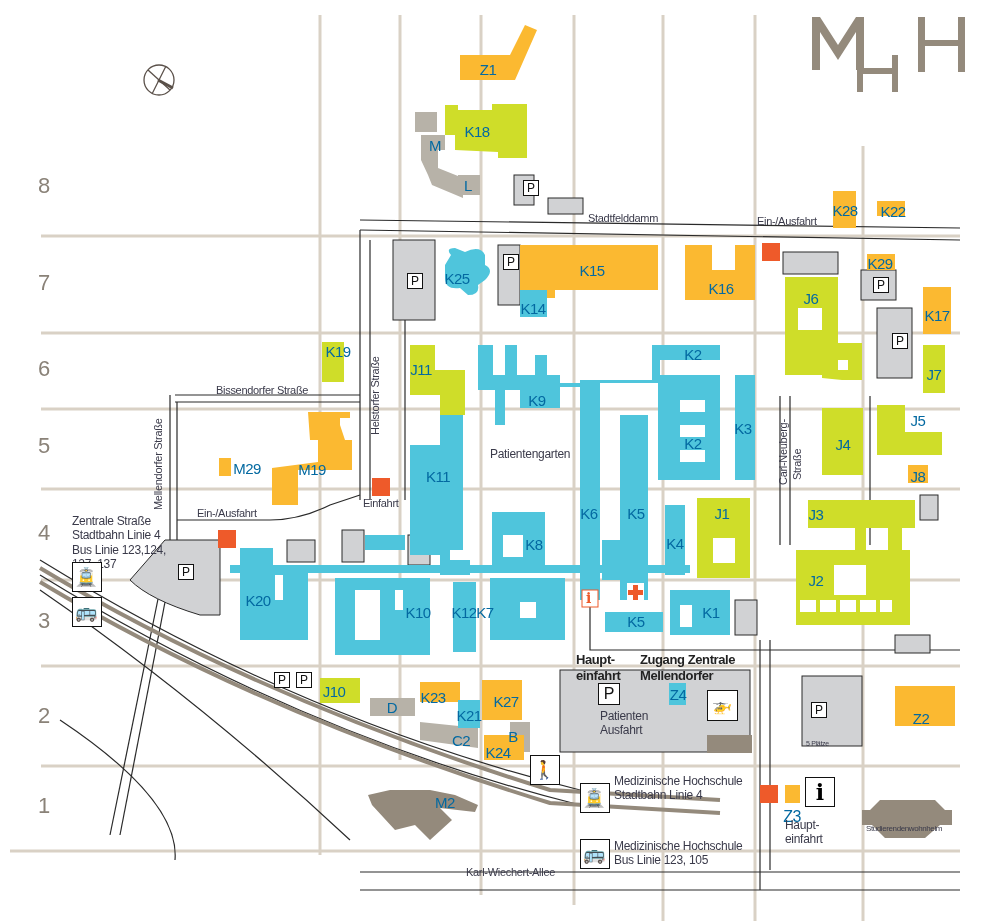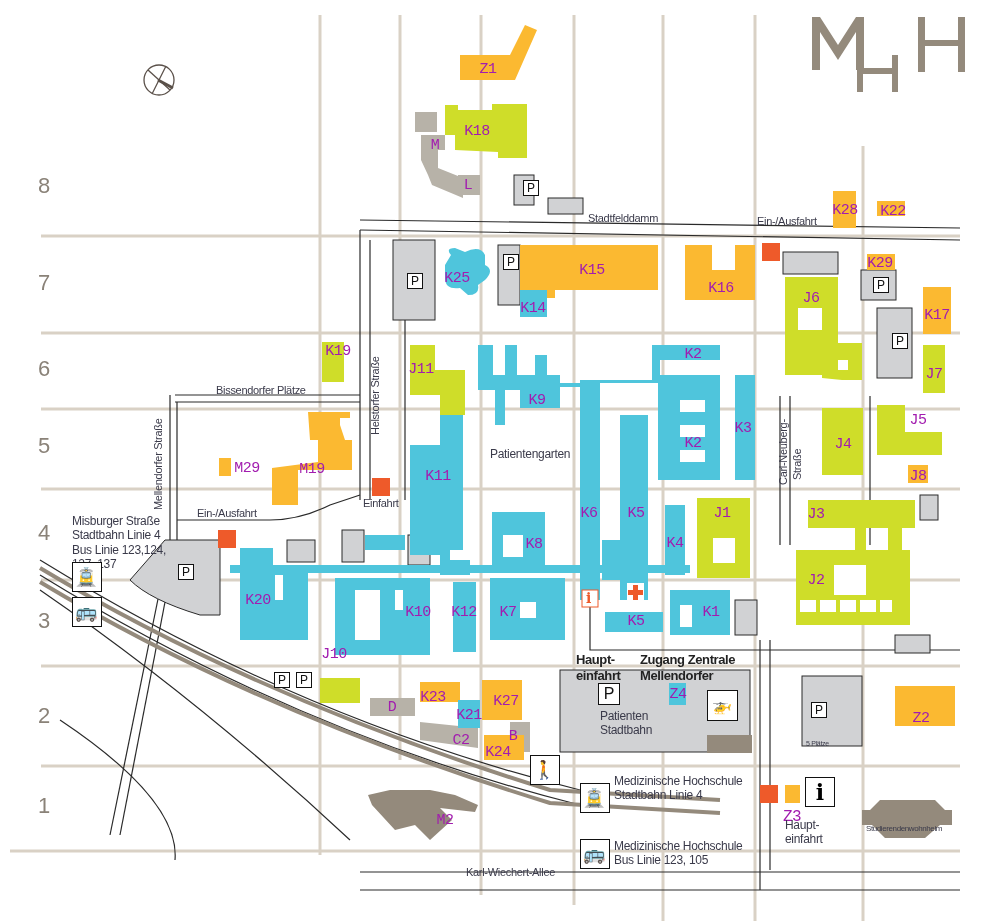--- a/index.html
+++ b/index.html
@@ -1,18 +1,18 @@
 <!DOCTYPE html>
 <html><head>
 <meta charset="utf-8">
 <style>
   html,body{margin:0;padding:0;background:#fff;}
   body{width:1003px;height:921px;position:relative;overflow:hidden;font-family:"DejaVu Sans Condensed","DejaVu Sans",sans-serif;}
   #map{position:absolute;left:0;top:0;width:1003px;height:921px;}
-  .lbl{position:absolute;font-family:Liberation Mono, monospace;font-size:15px;color:#a21caf;white-space:nowrap;transform:translate(-50%,-50%);line-height:1;letter-spacing:-0.5px;}
+  .lbl{position:absolute;font-family:Liberation Sans, sans-serif;font-size:15px;color:#0369a1;white-space:nowrap;transform:translate(-50%,-50%);line-height:1;letter-spacing:-0.5px;}
   .street{position:absolute;font-family:"Liberation Sans",sans-serif;font-size:11px;color:#3a3a4a;white-space:nowrap;line-height:1;letter-spacing:-0.3px;}
   .street.v{transform-origin:left top;transform:rotate(-90deg);}
   .rownum{position:absolute;left:38px;font-family:"Liberation Sans",sans-serif;font-size:22px;color:#8a8278;line-height:1;}
   .info{position:absolute;font-family:"Liberation Sans",sans-serif;font-size:12px;color:#3a3a4a;line-height:1.2;white-space:nowrap;letter-spacing:-0.3px;}
   .bold{position:absolute;font-family:"Liberation Sans",sans-serif;font-size:13px;font-weight:bold;color:#222;line-height:1.25;white-space:nowrap;letter-spacing:-0.4px;}
   .pbox{position:absolute;border:1px solid #111;background:#fff;font-family:"Liberation Sans",sans-serif;font-size:12px;color:#111;text-align:center;line-height:14px;width:14px;height:14px;}
 </style>
 </head>
 <body>
 
@@ -228,21 +228,21 @@
 <div class="rownum" style="top:272px">7</div>
 <div class="rownum" style="top:358px">6</div>
 <div class="rownum" style="top:435px">5</div>
 <div class="rownum" style="top:522px">4</div>
 <div class="rownum" style="top:610px">3</div>
 <div class="rownum" style="top:705px">2</div>
 <div class="rownum" style="top:795px">1</div>
 
 <div class="street" style="left:588px;top:213px">Stadtfelddamm</div>
 <div class="street" style="left:757px;top:216px">Ein-/Ausfahrt</div>
-<div class="street" style="left:216px;top:385px">Bissendorfer Plätze</div>
+<div class="street" style="left:216px;top:385px">Bissendorfer Straße</div>
 <div class="street v" style="left:153px;top:510px">Mellendorfer Straße</div>
 <div class="street v" style="left:370px;top:435px">Helstorfer Straße</div>
 <div class="street v" style="left:778px;top:485px">Carl-Neuberg-</div>
 <div class="street v" style="left:792px;top:480px">Straße</div>
 <div class="street" style="left:197px;top:508px">Ein-/Ausfahrt</div>
 <div class="street" style="left:363px;top:498px">Einfahrt</div>
 <div class="street" style="left:466px;top:867px">Karl-Wiechert-Allee</div>
 <div class="street" style="left:490px;top:448px;font-size:12px">Patientengarten</div>
 
 <div class="lbl" style="left:488px;top:69px">Z1</div>
@@ -274,57 +274,57 @@
 <div class="lbl" style="left:589px;top:513px">K6</div>
 <div class="lbl" style="left:636px;top:513px">K5</div>
 <div class="lbl" style="left:675px;top:543px">K4</div>
 <div class="lbl" style="left:722px;top:513px">J1</div>
 <div class="lbl" style="left:816px;top:514px">J3</div>
 <div class="lbl" style="left:816px;top:580px">J2</div>
 <div class="lbl" style="left:534px;top:544px">K8</div>
 <div class="lbl" style="left:258px;top:600px">K20</div>
 <div class="lbl" style="left:418px;top:612px">K10</div>
 <div class="lbl" style="left:464px;top:612px">K12</div>
-<div class="lbl" style="left:508px;top:612px">K7</div>
+<div class="lbl" style="left:485px;top:612px">K7</div>
 <div class="lbl" style="left:636px;top:621px">K5</div>
 <div class="lbl" style="left:711px;top:612px">K1</div>
-<div class="lbl" style="left:334px;top:654px">J10</div>
+<div class="lbl" style="left:334px;top:691px">J10</div>
 <div class="lbl" style="left:392px;top:707px">D</div>
 <div class="lbl" style="left:433px;top:697px">K23</div>
 <div class="lbl" style="left:469px;top:715px">K21</div>
 <div class="lbl" style="left:506px;top:701px">K27</div>
 <div class="lbl" style="left:513px;top:736px">B</div>
 <div class="lbl" style="left:461px;top:740px">C2</div>
 <div class="lbl" style="left:498px;top:752px">K24</div>
 <div class="lbl" style="left:678px;top:694px">Z4</div>
 <div class="lbl" style="left:921px;top:718px">Z2</div>
 <div class="lbl" style="left:792px;top:817px;font-size:16px">Z3</div>
-<div class="lbl" style="left:445px;top:820px">M2</div>
+<div class="lbl" style="left:445px;top:802px">M2</div>
 
 <div class="bold" style="left:576px;top:652px">
   <div>Haupt-</div>
   <div>einfahrt</div>
 </div>
 <div class="bold" style="left:640px;top:652px">
   <div>Zugang Zentrale</div>
   <div>Mellendorfer</div>
 </div>
 <div class="info" style="left:600px;top:709px">
   <div>Patienten</div>
-  <div>Stadtbahn</div>
+  <div>Ausfahrt</div>
 </div>
 <div class="info" style="left:785px;top:818px">
   <div>Haupt-</div>
   <div>einfahrt</div>
 </div>
 <div class="info" style="left:866px;top:824px;font-size:8px;letter-spacing:-0.4px">Studierendenwohnheim</div>
 <div class="info" style="left:806px;top:740px;font-size:7px">5 Plätze</div>
 
 <div class="info" style="left:72px;top:514px">
-  <div>Misburger Straße</div>
+  <div>Zentrale Straße</div>
   <div>Stadtbahn Linie 4</div>
   <div>Bus Linie 123,124,</div>
   <div>127, 137</div>
 </div>
 <div class="info" style="left:614px;top:774px">
   <div>Medizinische Hochschule</div>
   <div>Stadtbahn Linie 4</div>
 </div>
 <div class="info" style="left:614px;top:839px">
   <div>Medizinische Hochschule</div>

